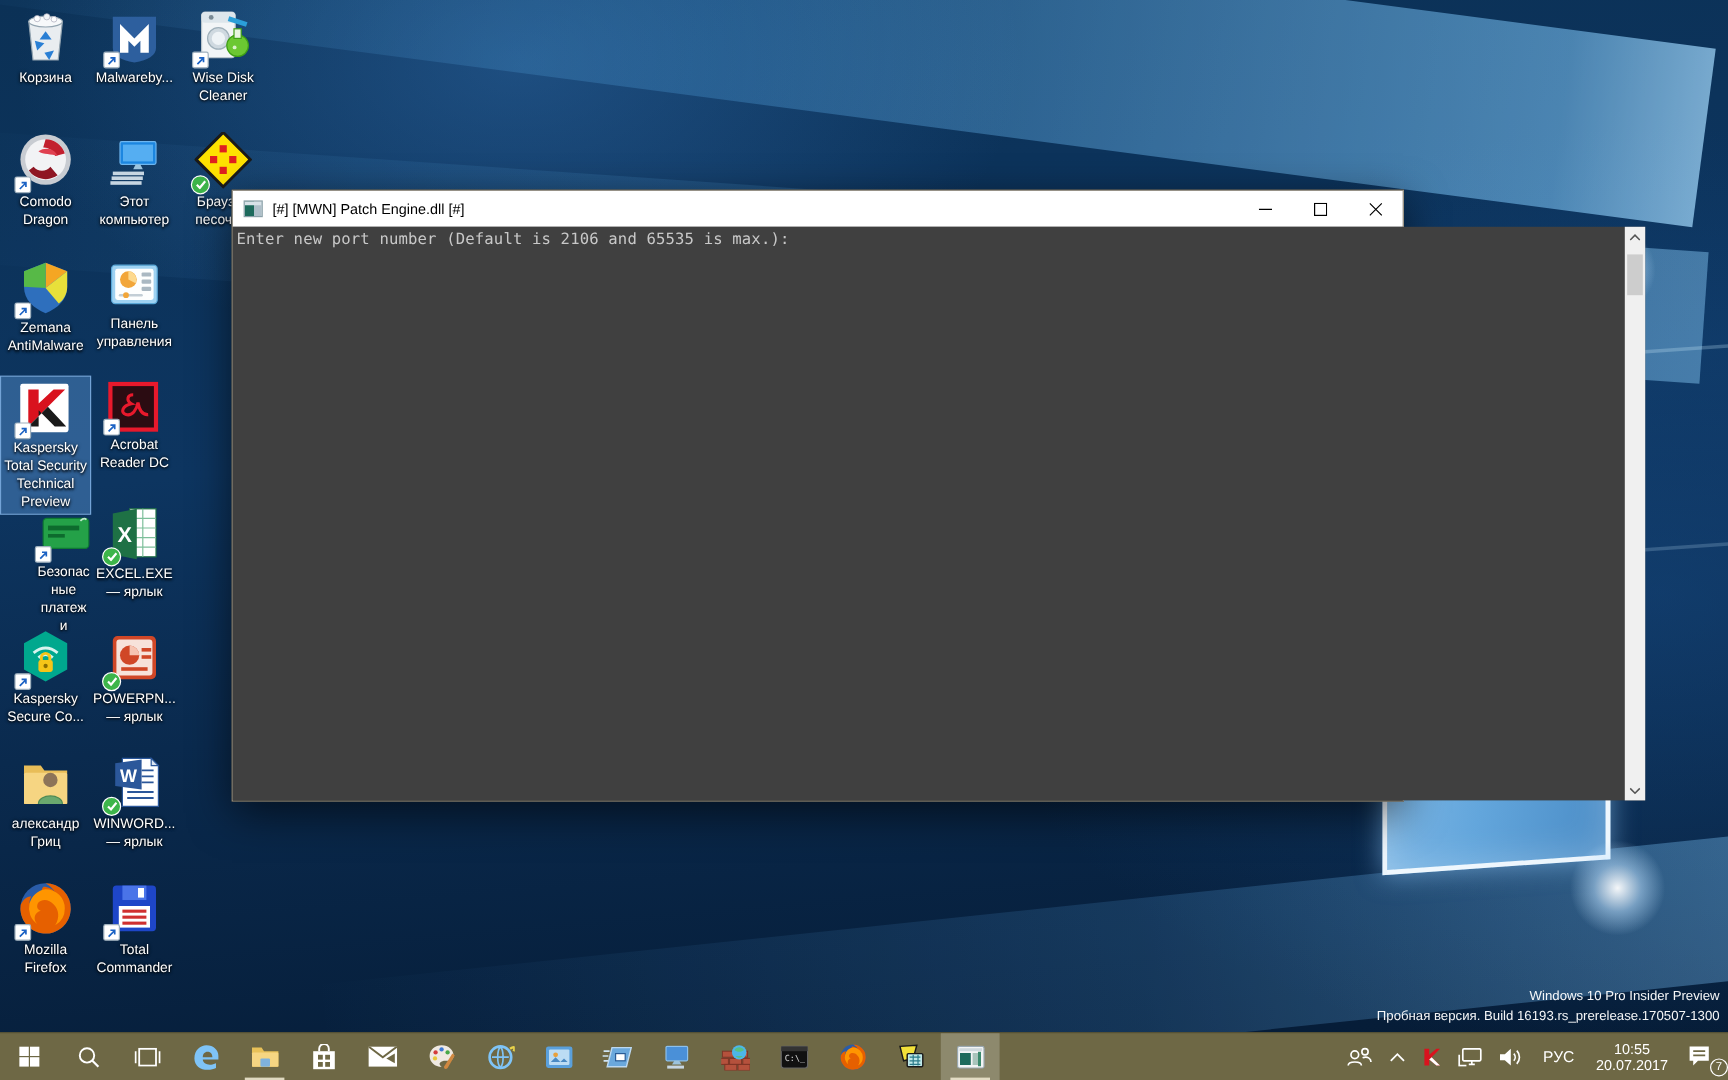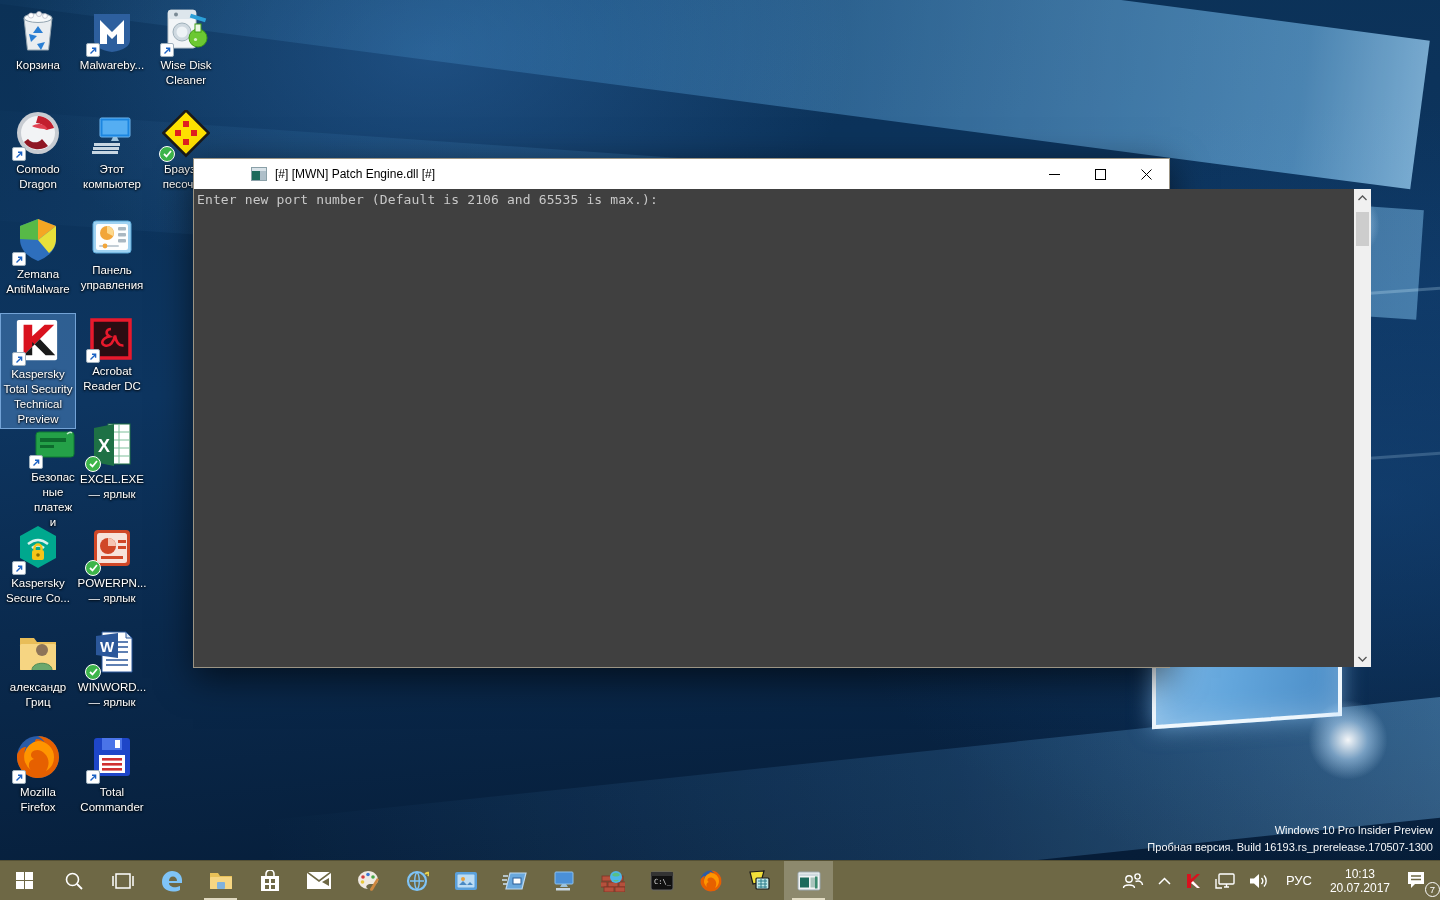--- a/index.html
+++ b/index.html
@@ -42,21 +42,21 @@
   .cell.selected { background:rgba(96,155,220,.42); outline:1px solid rgba(150,200,255,.75); }
   .ovl { position:absolute; left:-2px; bottom:-1px; width:14px; height:14px; background:#fff;
     border:1px solid #9fb0bd; border-radius:2px; display:flex; align-items:center; justify-content:center; }
   .chk { position:absolute; left:-3px; bottom:-2px; width:16px; height:16px; background:#3db54a;
     border-radius:50%; border:1.5px solid #fff; display:flex; align-items:center; justify-content:center; }
   svg { display:block; }
 
   
   .win { position:absolute; left:193px; top:158px; width:977px; height:510px; z-index:10;
     border:1px solid #9b9484; box-shadow:0 10px 34px rgba(0,0,0,.6); background:#000; }
-  .titlebar { height:30px; background:#fff; display:flex; align-items:center;padding-left:48px; }
+  .titlebar { height:30px; background:#fff; display:flex; align-items:center; }
   .title-icon { width:16px; height:14px; margin-left:9px; border:1px solid #8aa0a8;
     background:linear-gradient(90deg, #1d6a5c 0 55%, #aebfc9 55% 100%);
     box-shadow:inset 0 3px 0 #d8e2e8; }
   .title-text { margin-left:8px; font-size:12px; color:#000; }
   .caption-btns { margin-left:auto; display:flex; height:100%; }
   .cbtn { width:46px; height:100%; display:flex; align-items:center; justify-content:center; }
   .console-body { position:relative; width:1177px; height:478px; background:#404040; }
   .console-text { position:absolute; left:3px; top:3px; color:#c8c8c8; font-family:"DejaVu Sans Mono", monospace;
     font-size:13px; letter-spacing:.12px; white-space:pre; }
   .scrollbar { position:absolute; right:0; top:0; width:17px; height:478px; background:#f0f0f0;
@@ -642,21 +642,21 @@
       </div>
       <div class="tray-item">
         <svg width="20" height="16" viewBox="0 0 20 16">
             <path d="M1 5.5 h4 L10 1 v14 L5 10.5 H1 Z" fill="#fff"></path>
             <path d="M12.5 5 a4.5 4.5 0 0 1 0 6 M15 2.5 a8 8 0 0 1 0 11" stroke="#fff" stroke-width="1.4" fill="none"></path>
           </svg>
       </div>
       <div class="tray-item tray-lang">РУС</div>
       <div class="tray-item tray-clock">
         <div>
-            <div>10:13</div>
+            <div>10:55</div>
         <div>20.07.2017</div>
           </div>
       </div>
       <div class="tray-item" style="padding:0 14px 0 8px;">
         <svg width="20" height="19" viewBox="0 0 20 19">
             <path d="M2 1 h16 v12 h-9 l-4 4 v-4 H2 Z" fill="#fff"></path>
             <g stroke="#6e6845" stroke-width="1.4">
               <path d="M5 5 h10 M5 8.5 h10"></path>
             </g>
           </svg>

